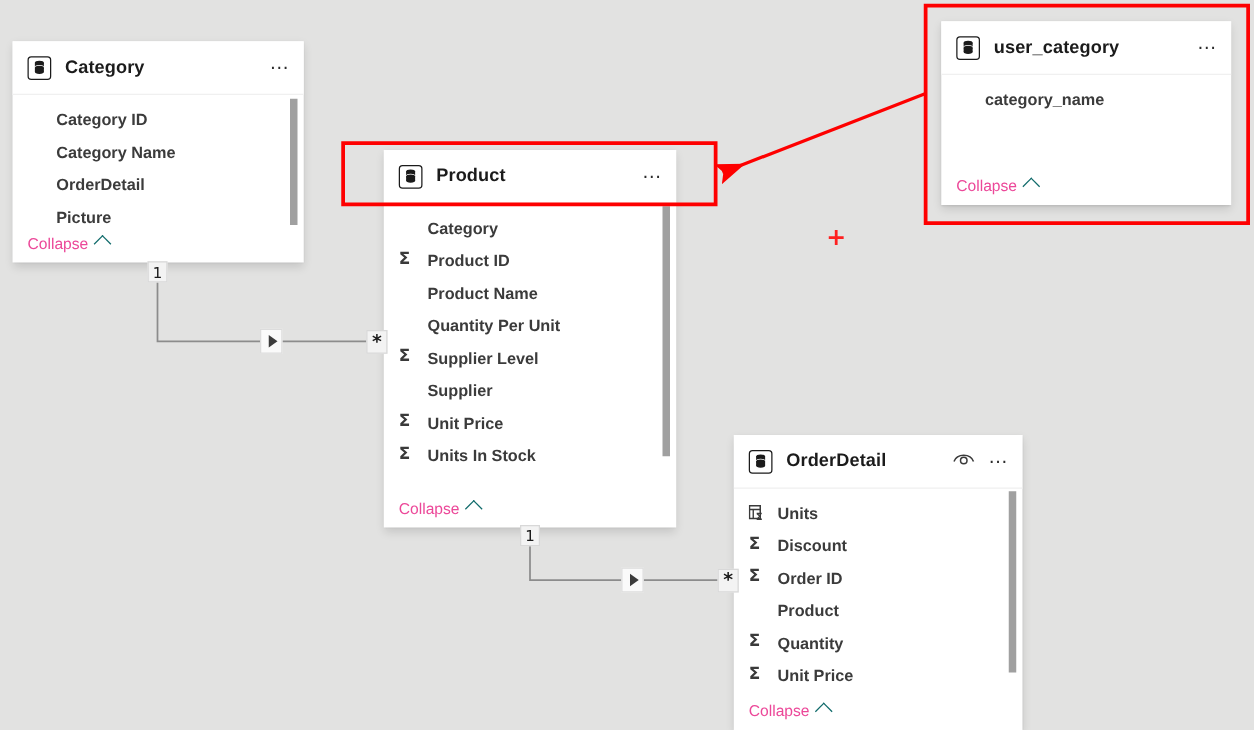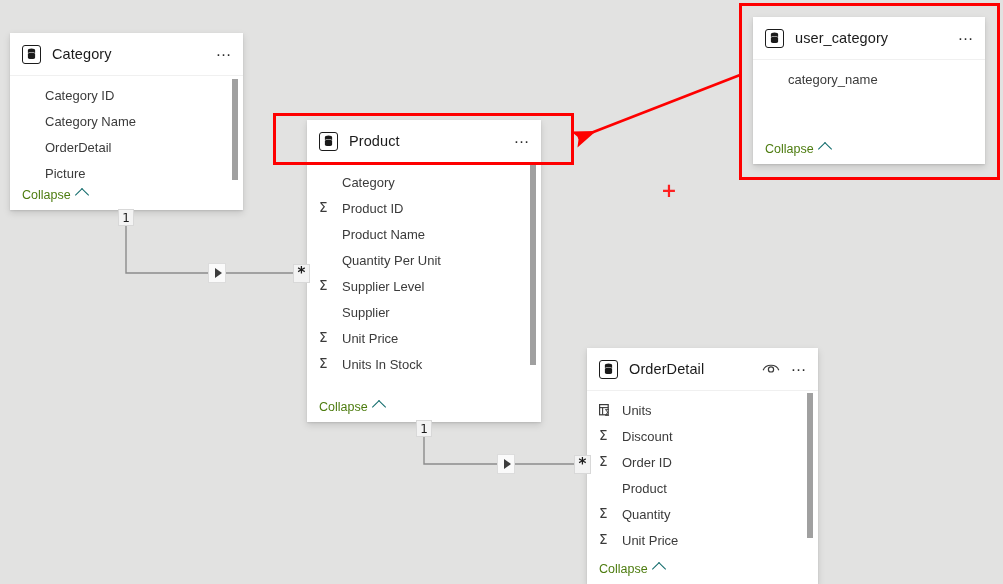--- a/index.html
+++ b/index.html
@@ -57,21 +57,21 @@
     border-radius: 3px;
     display: flex;
     align-items: center;
     justify-content: center;
     flex: 0 0 auto;
     box-sizing: border-box;
   }
   .tbl-icon svg { display: block; }
   .card-title {
     font-size: 14.5px;
-    font-weight: normal;
+    font-weight: bold;
     color: #1b1b1b;
     margin-left: 11px;
     flex: 1 1 auto;
     white-space: nowrap;
     overflow: hidden;
     letter-spacing: 0.1px;
   }
   .hdr-actions {
     display: flex;
     align-items: center;
@@ -96,20 +96,21 @@
     padding-top: 6px;
   }
   .field {
     display: flex;
     align-items: center;
     height: 26px;
     padding-left: 12px;
     font-size: 13px;
     color: #3b3b3b;
     white-space: nowrap;
+    font-weight: bold;
   }
   .field .f-icon {
     width: 17px;
     min-width: 17px;
     display: inline-flex;
     align-items: center;
     justify-content: flex-start;
     margin-right: 5px;
     color: #444;
   }
@@ -125,21 +126,21 @@
   .card-footer {
     height: 30px;
     min-height: 30px;
     display: flex;
     align-items: center;
     padding-left: 12px;
     box-sizing: border-box;
   }
   .collapse-link {
     font-size: 12.5px;
-    color: #4d7c0f;
+    color: #ec4899;
     cursor: pointer;
     display: inline-flex;
     align-items: center;
     gap: 4px;
     user-select: none;
   }
   .chev-up {
     display: inline-block;
     width: 9px; height: 9px;
     border-left: 1.3px solid #0f6a6a;

